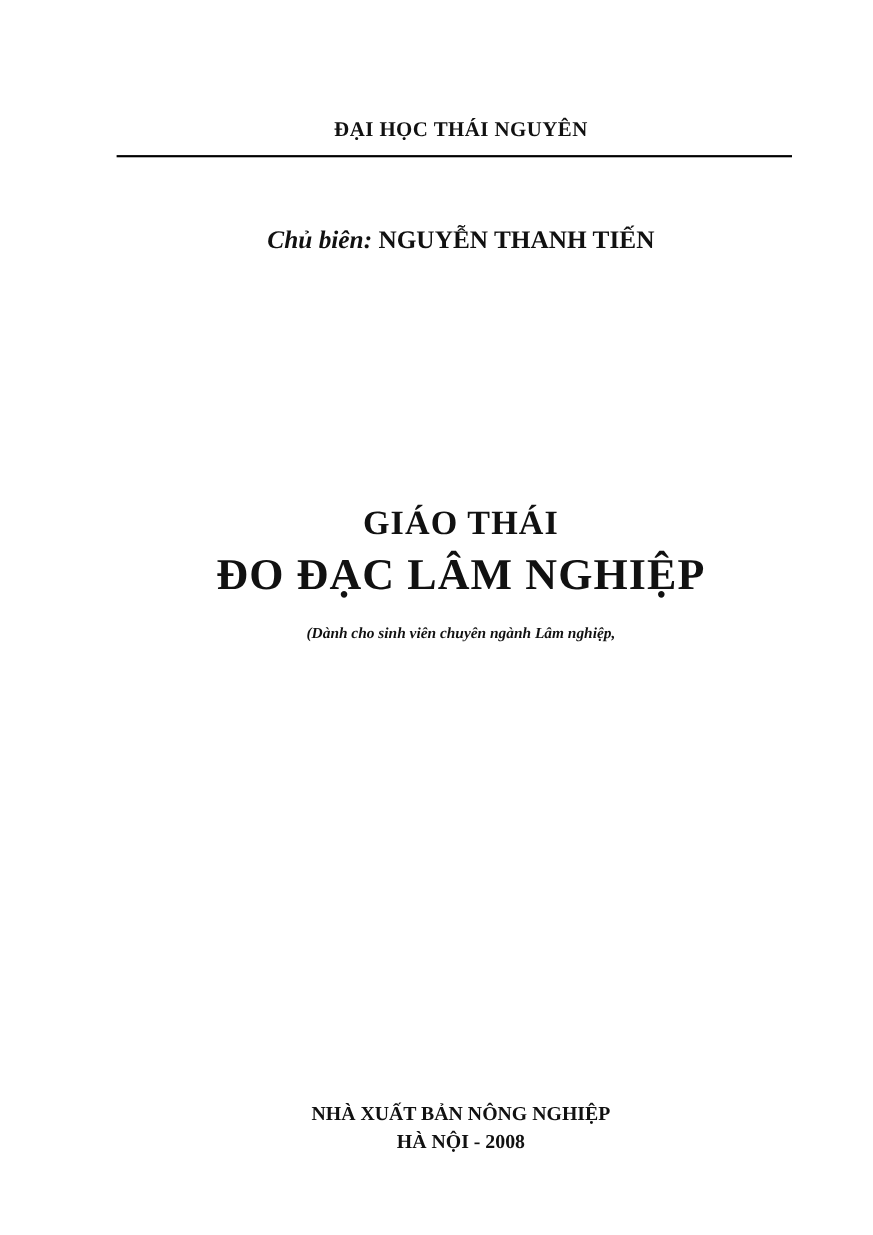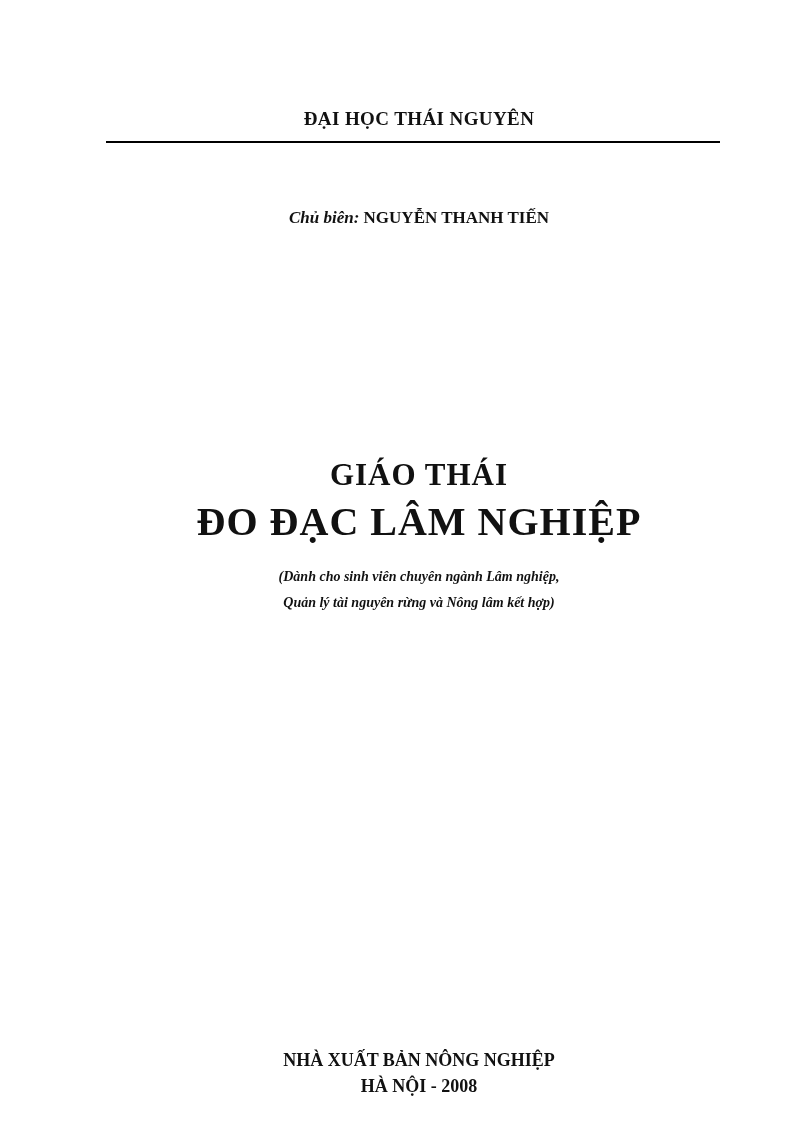--- a/index.html
+++ b/index.html
@@ -38,21 +38,21 @@
     top: 141px;
     left: 62px;
     width: 614px;
     height: 2px;
     background: #000000;
     border: none;
     margin: 0;
   }
   .byline {
     top: 174px;
-    font-size: 17px;
+    font-size: 23px;
     font-weight: bold;
     line-height: 25px;
   }
   .byline .editor-label { font-style: italic; }
   .title-block { top: 424px; }
   .title-line1 {
     font-size: 31px;
     font-weight: bold;
     line-height: 40px;
     letter-spacing: 1px;
@@ -64,21 +64,21 @@
     letter-spacing: 1px;
   }
   .subtitle {
     top: 533px;
     font-size: 14px;
     font-weight: bold;
     font-style: italic;
     line-height: 26px;
   }
   .publisher {
-    top: 1016px;
+    top: 968px;
     font-size: 18px;
     font-weight: bold;
     line-height: 26px;
   }
 </style>
 </head>
 <body>
 
 <div class="page">
   <div class="content">
@@ -96,21 +96,20 @@
       </div>
     </div>
 
     <div class="block title-block">
       <div class="title-line1">GIÁO THÁI</div>
       <div class="title-line2">ĐO ĐẠC LÂM NGHIỆP</div>
     </div>
 
     <div class="block subtitle">
       <div>(Dành cho sinh viên chuyên ngành Lâm nghiệp,</div>
-      <div>Quản lý tài nguyên rừng và Nông lâm kết hợp)</div>
     </div>
 
     <div class="block publisher">
       <div>NHÀ XUẤT BẢN NÔNG NGHIỆP</div>
       <div>HÀ NỘI - 2008</div>
     </div>
 
   </div>
 </div>
 

